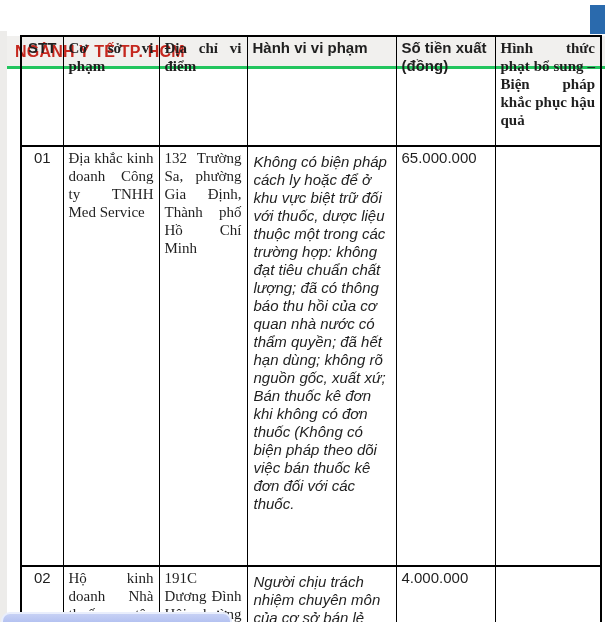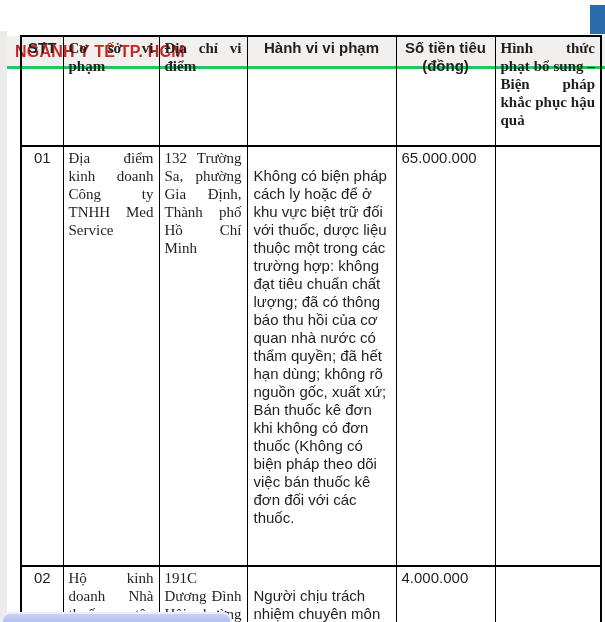--- a/index.html
+++ b/index.html
@@ -44,27 +44,27 @@
     color: var(--text, #1f1f1f);
   }
   th, td {
     border: 1px solid var(--table-border, #000);
     border-top-width: 2px; border-bottom-width: 2px;
     vertical-align: top;
     padding: 2px 5px;
     font-size: 15px; line-height: 18px;
     overflow: hidden;
   }
-  th { font-weight: bold; text-align: center; }
+  th { font-weight: bold; text-align: left; }
   th.just, td.just { text-align: justify; font-family: Liberation Serif, serif; }
   th.center, td.center { text-align: center; margin-top: 32px; }
   thead tr { height: 110px; }
   tr.row-1 { height: 420px; }
   tr.row-2 { height: 80px; }
-  td.violation { padding: 20px 6px; }
+  td.violation { padding: 6px 6px; font-style: italic; }
   td.violation .para { margin: 0; }
 </style>
 </head>
 <body>
 
 <div class="page">
 
   <div class="titlebar">
     <span class="page-title">NGÀNH Y TẾ TP. HCM</span>
   </div>
@@ -80,28 +80,28 @@
       <col style="width:149px">
         <col style="width:99px">
         <col style="width:106px">
     </colgroup>
     <thead>
       <tr>
         <th class="center">STT</th>
         <th class="just">Cơ sở vi phạm</th>
         <th class="just">Địa chỉ vi điểm</th>
         <th>Hành vi vi phạm</th>
-        <th>Số tiền tiêu (đồng)</th>
+        <th>Số tiền xuất (đồng)</th>
         <th class="just">Hình thức phạt bổ sung – Biện pháp khắc phục hậu quả</th>
       </tr>
     </thead>
     <tbody>
       <tr class="row-1">
         <td class="center">01</td>
-        <td class="just">Địa điểm kinh doanh Công ty TNHH Med Service</td>
+        <td class="just">Địa khắc kinh doanh Công ty TNHH Med Service</td>
         <td class="just">132 Trường Sa, phường Gia Định, Thành phố Hồ Chí Minh</td>
         <td class="violation">
           <div class="para">Không có biện pháp cách ly hoặc để ở khu vực biệt trữ đối với thuốc, dược liệu thuộc một trong các trường hợp: không đạt tiêu chuẩn chất lượng; đã có thông báo thu hồi của cơ quan nhà nước có thẩm quyền; đã hết hạn dùng; không rõ nguồn gốc, xuất xứ;</div>
           <div class="para">Bán thuốc kê đơn khi không có đơn thuốc (Không có biện pháp theo dõi việc bán thuốc kê đơn đối với các thuốc.</div>
         </td>
         <td>65.000.000</td>
         <td></td>
       </tr>
       <tr class="row-2">
         <td class="center">02</td>

